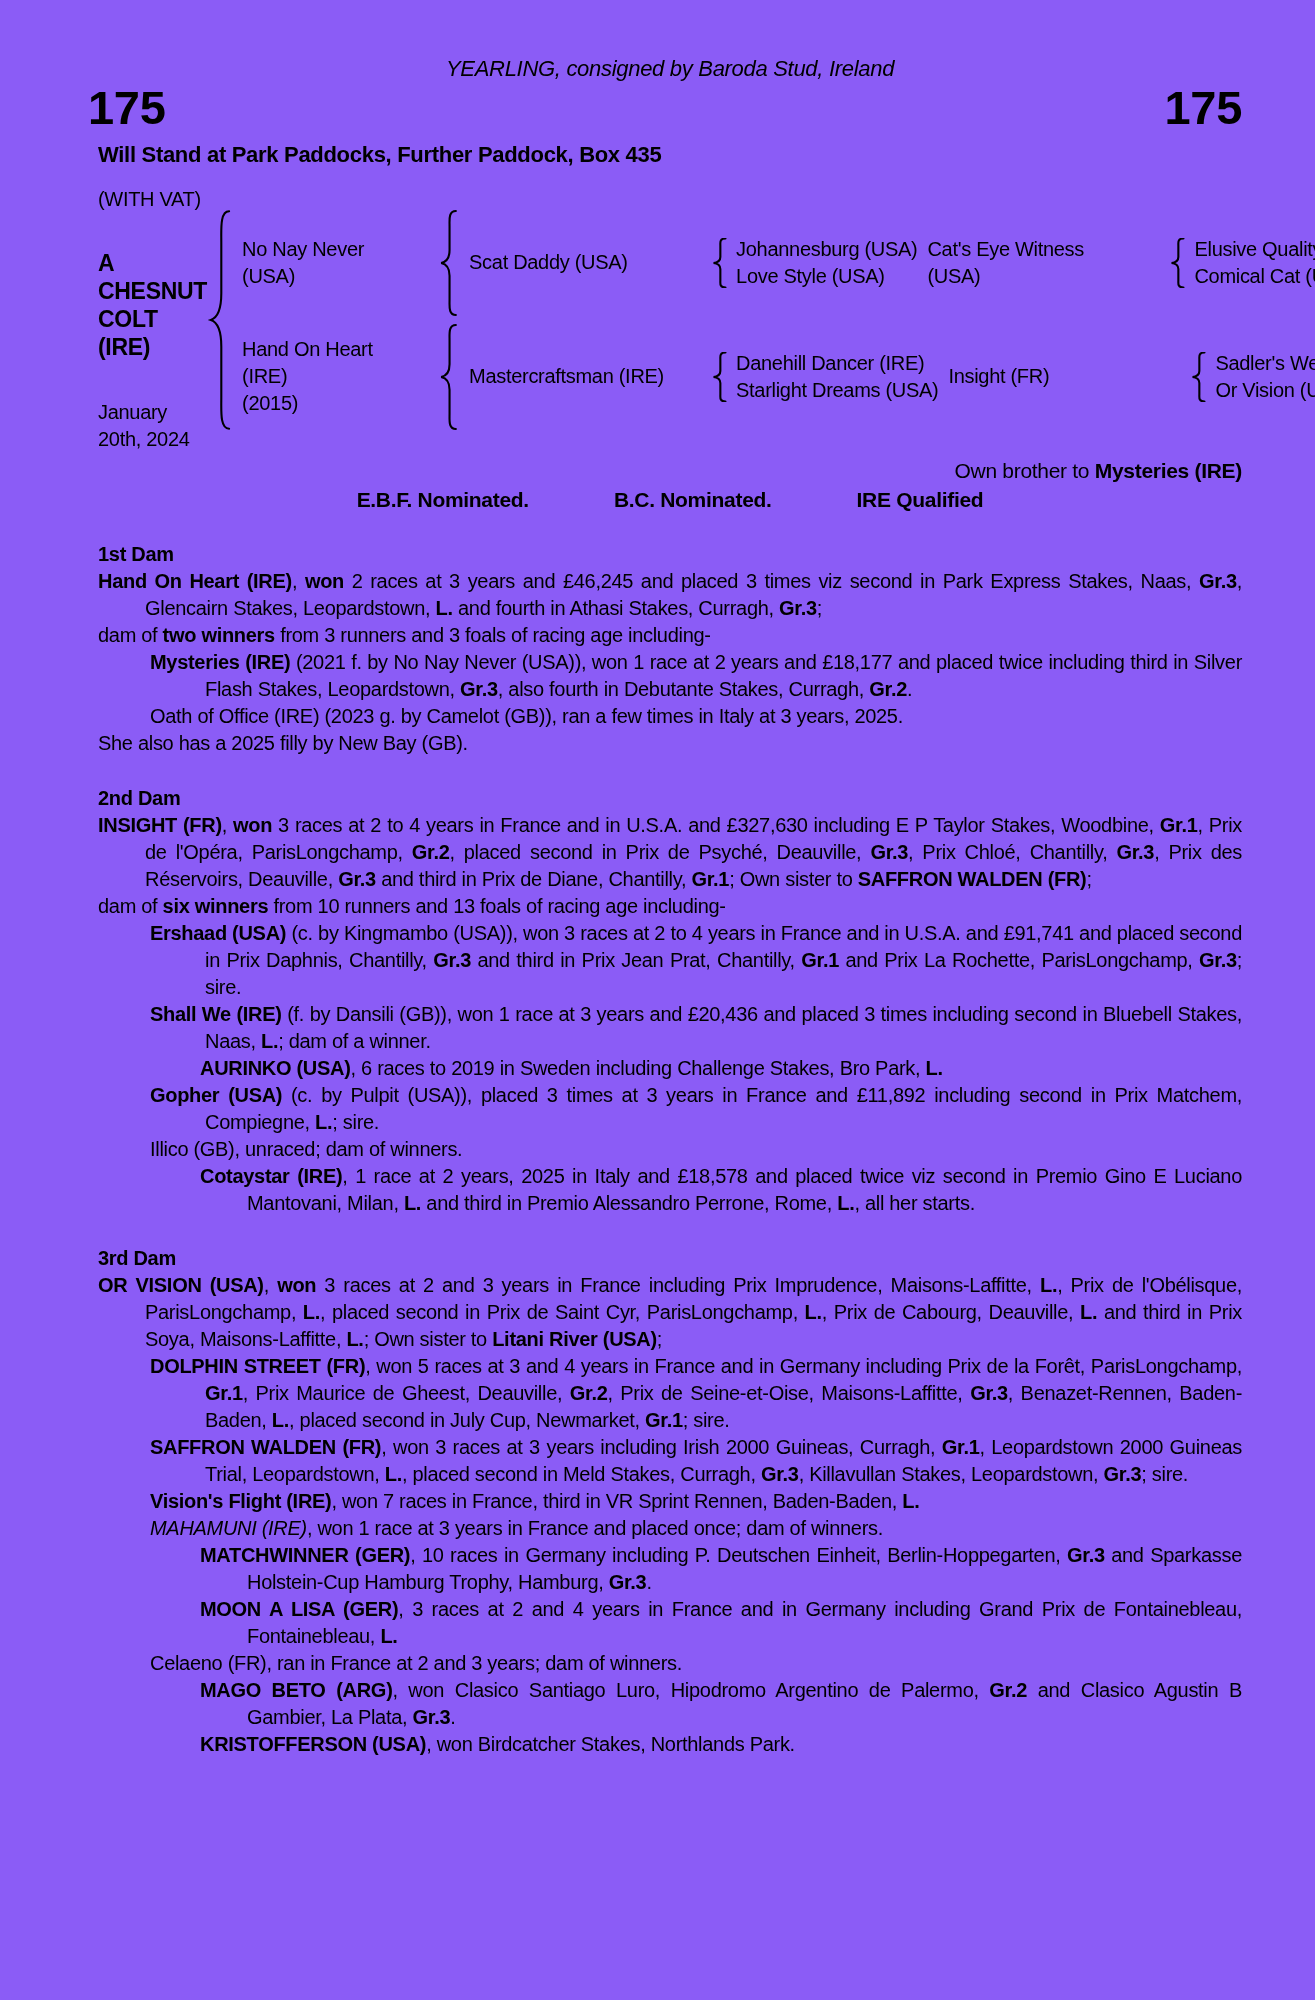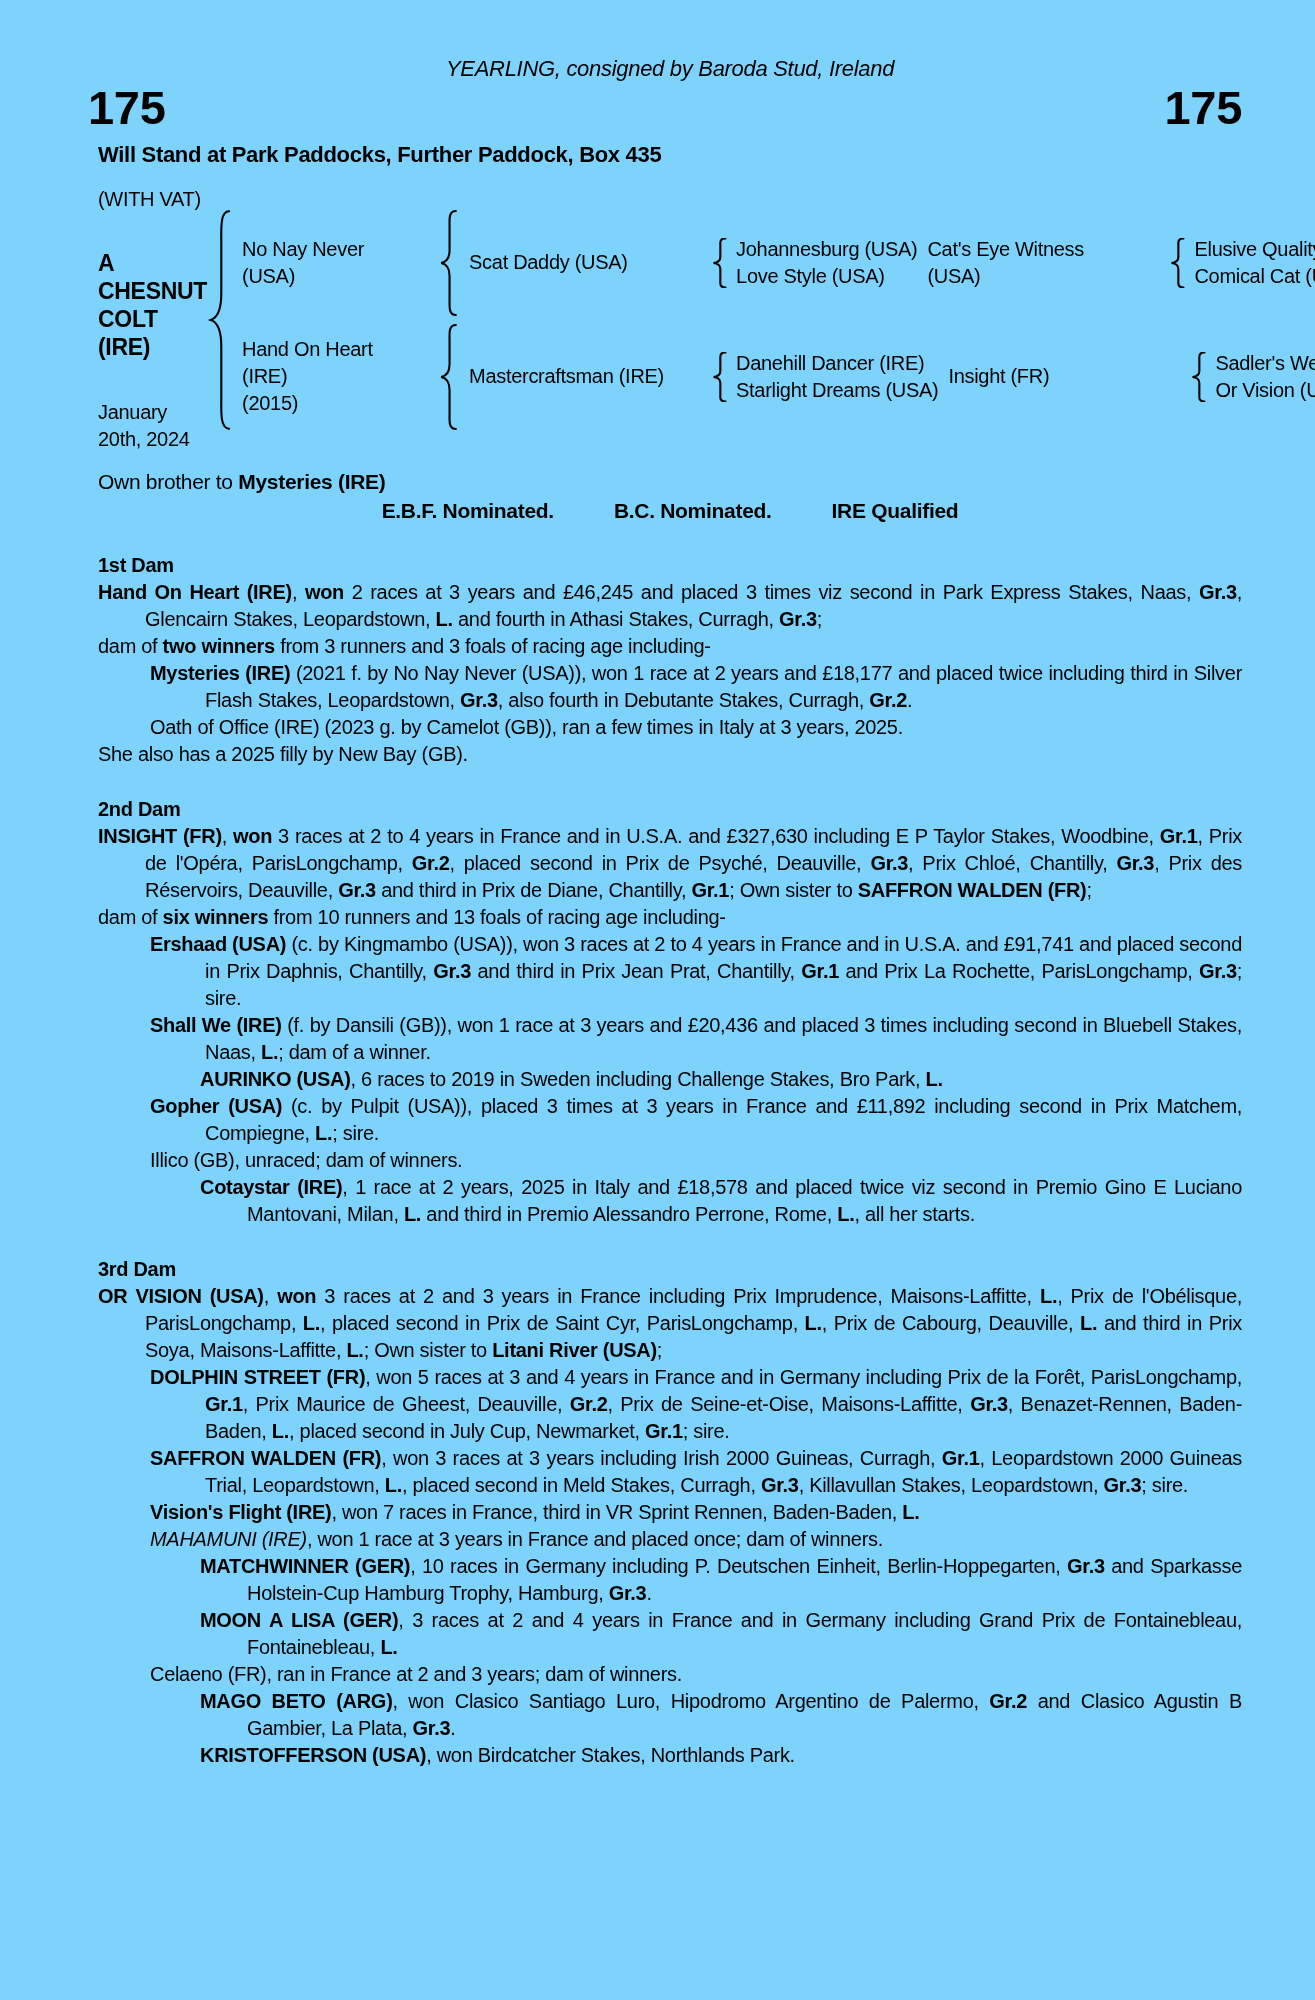--- a/index.html
+++ b/index.html
@@ -1,17 +1,17 @@
 <!DOCTYPE html>
 <html><head>
 <meta charset="utf-8">
 <style>
   html, body { margin: 0; padding: 0; background: #888; }
   .page {
-    width: 1315px; height: 2000px; background: #7dd3fc; color: #000;
+    width: 1315px; height: 2000px; background: #8b5cf6; color: #000;
     font-family: "Liberation Sans", "DejaVu Sans", sans-serif;
     position: relative; overflow: hidden; box-sizing: border-box;
     padding: 56px 73px 0 98px;
     letter-spacing: -0.3px;
   }
   .consignor { text-align: center; font-style: italic; font-size: 22px; line-height: 26px; }
   .lot-row { display: flex; justify-content: space-between; align-items: flex-start;
              font-size: 47px; font-weight: bold; line-height: 48px; margin-top: 2px; margin-left: -10px; }
   .stand { font-weight: bold; font-size: 22px; line-height: 26px; margin-top: 10px; }
 
@@ -29,22 +29,22 @@
   .tree { display: flex; flex-direction: column; }
   .half { display: flex; align-items: center; }
   .half + .half { margin-top: 8px; }
   .gen1 { width: 205px; white-space: pre-line; padding-left: 9px; box-sizing: border-box; }
   .g2col { display: flex; flex-direction: row; justify-content: flex-end; }
   .g2row { display: flex; align-items: center; min-height: 54px; }
   .gen2 { width: 252px; white-space: pre-line; padding-left: 10px; box-sizing: border-box; }
   .g3col { display: flex; flex-direction: column; justify-content: center; padding-left: 8px; }
   .g3col .g3 { line-height: 27px; white-space: nowrap; }
 
-  .own-brother { text-align: left; font-size: 21px; line-height: 26px; margin-top: 16px; }
-  .noms { display: flex; justify-content: center; column-gap: 60px; font-weight: bold;
+  .own-brother { text-align: right; font-size: 21px; line-height: 26px; margin-top: 5px; }
+  .noms { display: flex; justify-content: center; column-gap: 85px; font-weight: bold;
           font-size: 21px; line-height: 26px; margin-top: 3px; }
 
   
   .sections { margin-top: 6px; font-size: 20px; }
   .section { margin-top: 28px; }
   .section-heading { font-weight: bold; font-size: 20px; line-height: 27px; }
   .para { text-align: justify; line-height: 27px; margin: 0; }
   .para.p0 { padding-left: 47px; text-indent: -47px; }
   .para.p1 { margin-left: 52px; padding-left: 55px; text-indent: -55px; }
   .para.p2 { margin-left: 102px; padding-left: 47px; text-indent: -47px; }

